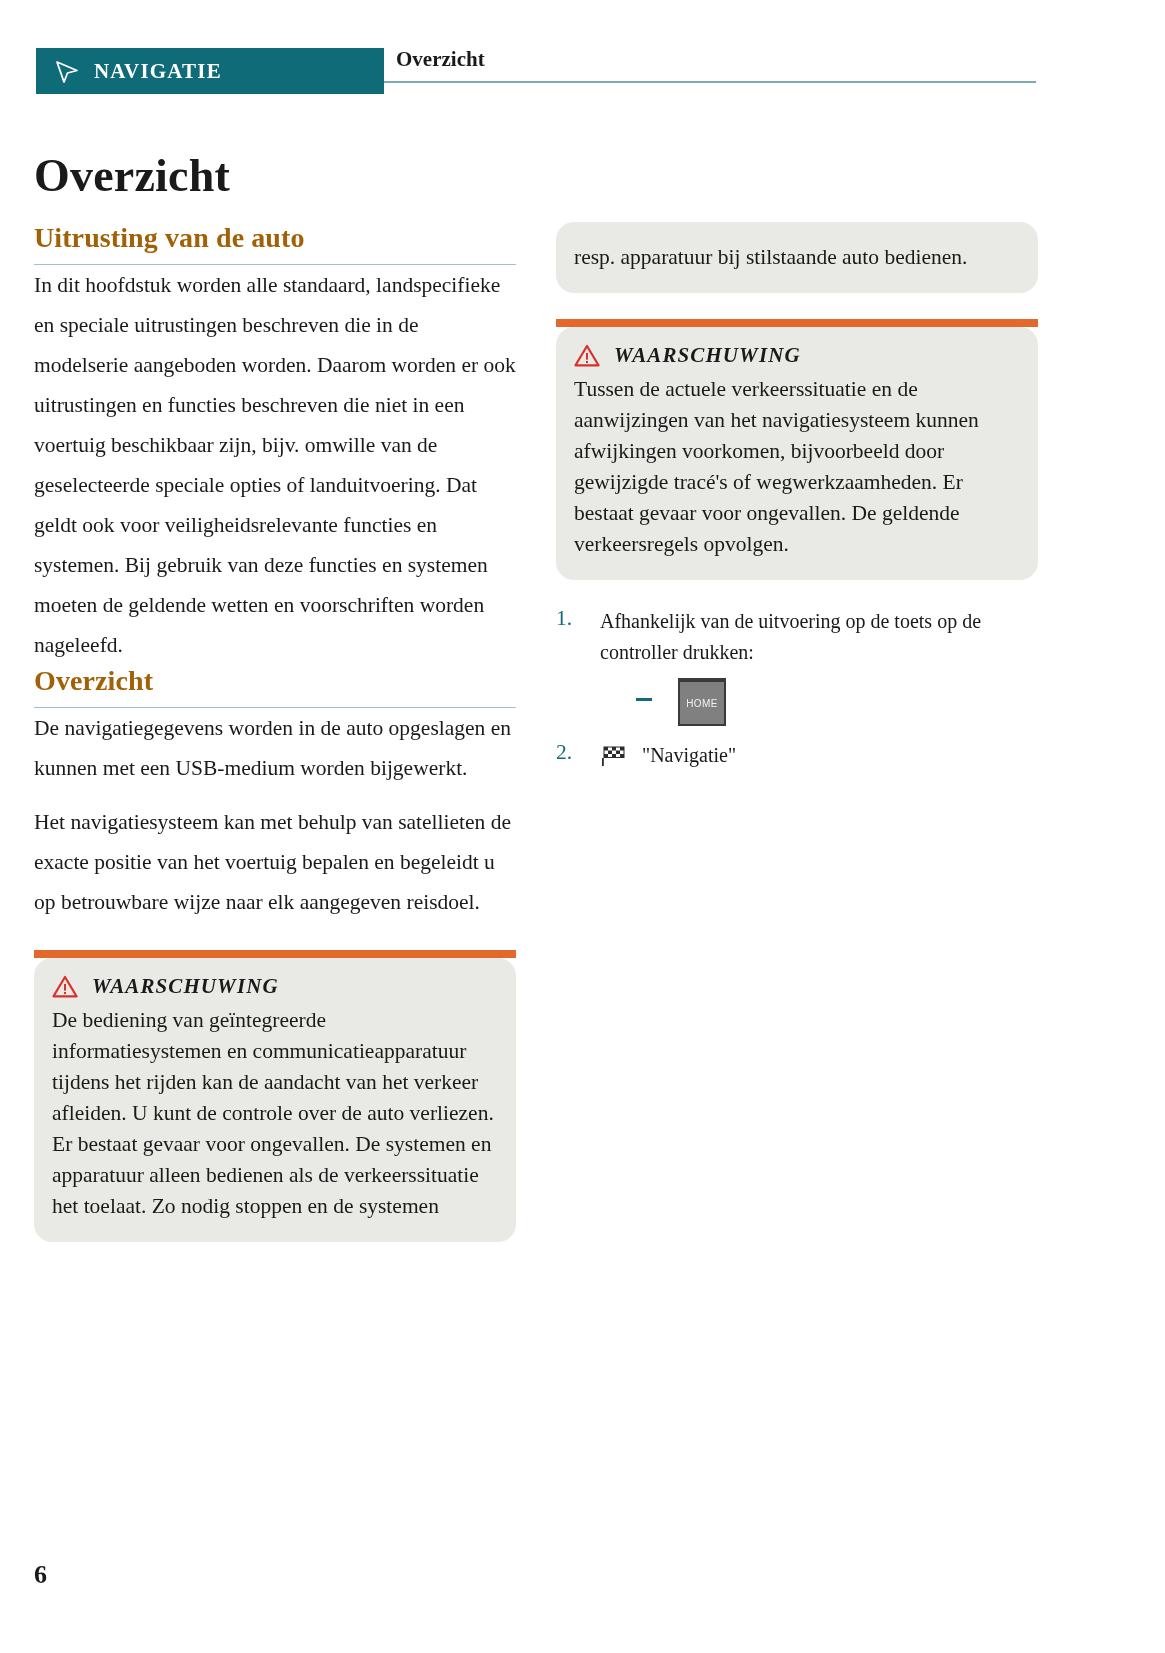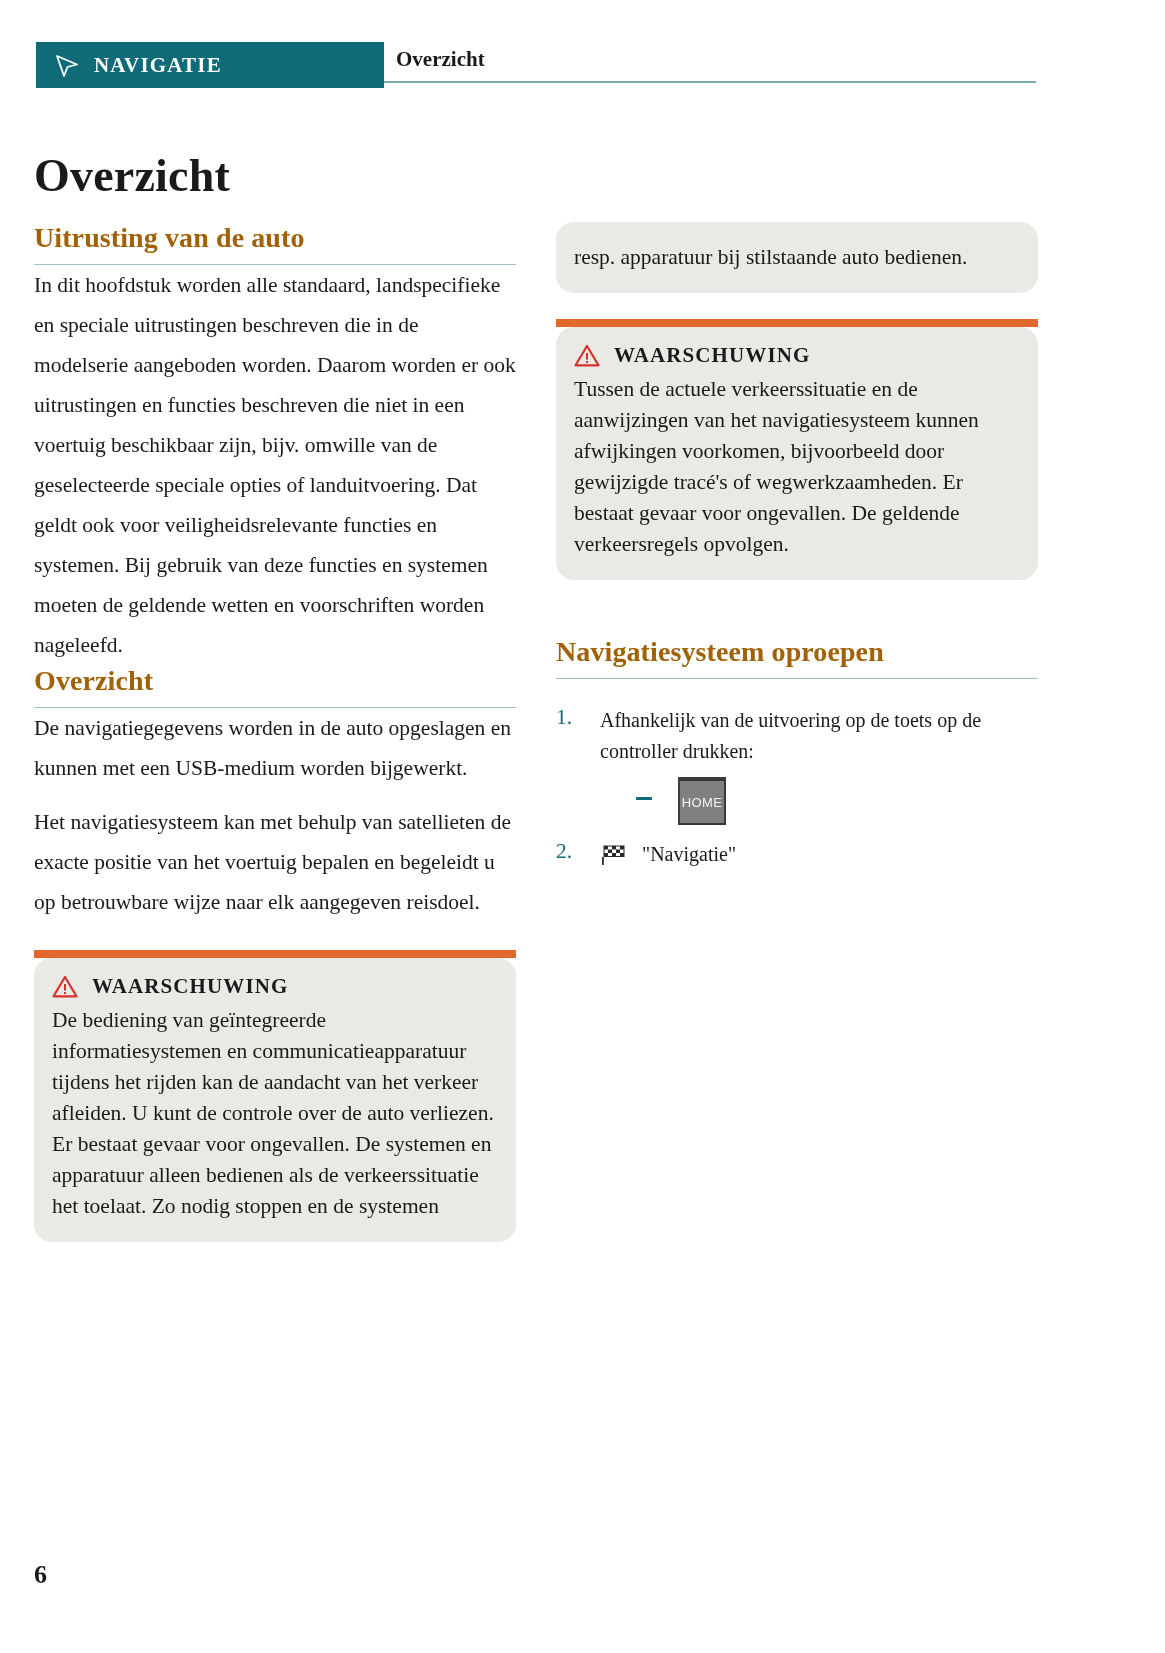--- a/index.html
+++ b/index.html
@@ -27,21 +27,21 @@
   
   .header {
     position: absolute;
     left: 36px;
     top: 36px;
     width: 1000px;
     height: 46px;
   }
   .header-tab {
     position: absolute;
-    left: 0; top: 6px;
+    left: 0; top: 12px;
     height: 46px;
     width: 348px;
     background: #0f6b78;
     display: flex;
     align-items: center;
     box-sizing: border-box;
     padding-left: 18px;
   }
   .header-tab-icon {
     width: 26px;
@@ -133,20 +133,21 @@
     padding-top: 20px;
   }
   .warnbar {
     height: 8px;
     background: #e2692b;
   }
   .warn-head {
     display: flex;
     align-items: center;
     margin-bottom: 6px;
+    font-style: italic;
   }
   .warn-icon {
     width: 26px;
     height: 23px;
     margin-right: 14px;
     flex: 0 0 auto;
     display: block;
   }
   .warn-title {
     font-size: 21px;
@@ -212,21 +213,21 @@
     width: 48px;
     height: 48px;
     background: #808080;
     border: 2px solid #3a3a3a;
     border-top-width: 4px;
     box-sizing: border-box;
     display: inline-flex;
     align-items: center;
     justify-content: center;
     font-family: "Liberation Sans", sans-serif;
-    font-size: 13px;
+    font-size: 10px;
     color: #f2f2f2;
     letter-spacing: 0.4px;
     vertical-align: middle;
   }
 
   .step-inline {
     display: flex;
     align-items: center;
   }
   .flag-icon {
@@ -307,21 +308,20 @@
             <path d="M13 2 L24.5 21.3 L1.5 21.3 Z" fill="none" stroke="#d7312b" stroke-width="2.2" stroke-linejoin="round"></path>
             <rect x="12" y="9" width="2" height="6.6" fill="#d7312b"></rect>
             <rect x="12" y="17" width="2" height="2.1" fill="#d7312b"></rect>
           </svg>
           <span class="warn-title">WAARSCHUWING</span>
         </div>
         <p class="warn-text">Tussen de actuele verkeerssituatie en de aanwijzingen van het navigatiesysteem kunnen afwijkingen voorkomen, bijvoorbeeld door gewijzigde tracé's of wegwerkzaamheden. Er bestaat gevaar voor ongevallen. De geldende verkeersregels opvolgen.</p>
       </div>
     </div>
 
-    <h2 class="sec" style="margin-top:56px;">Navigatiesysteem oproepen</h2>
 
     <ol class="steps">
       <li>
         <span class="step-num">1.</span>
         <span class="step-text">Afhankelijk van de uitvoering op de toets op de controller drukken:</span>
         <ul class="subitems">
           <li>
             <span class="dash"></span>
             <span class="hwkey">HOME</span>
           </li>

